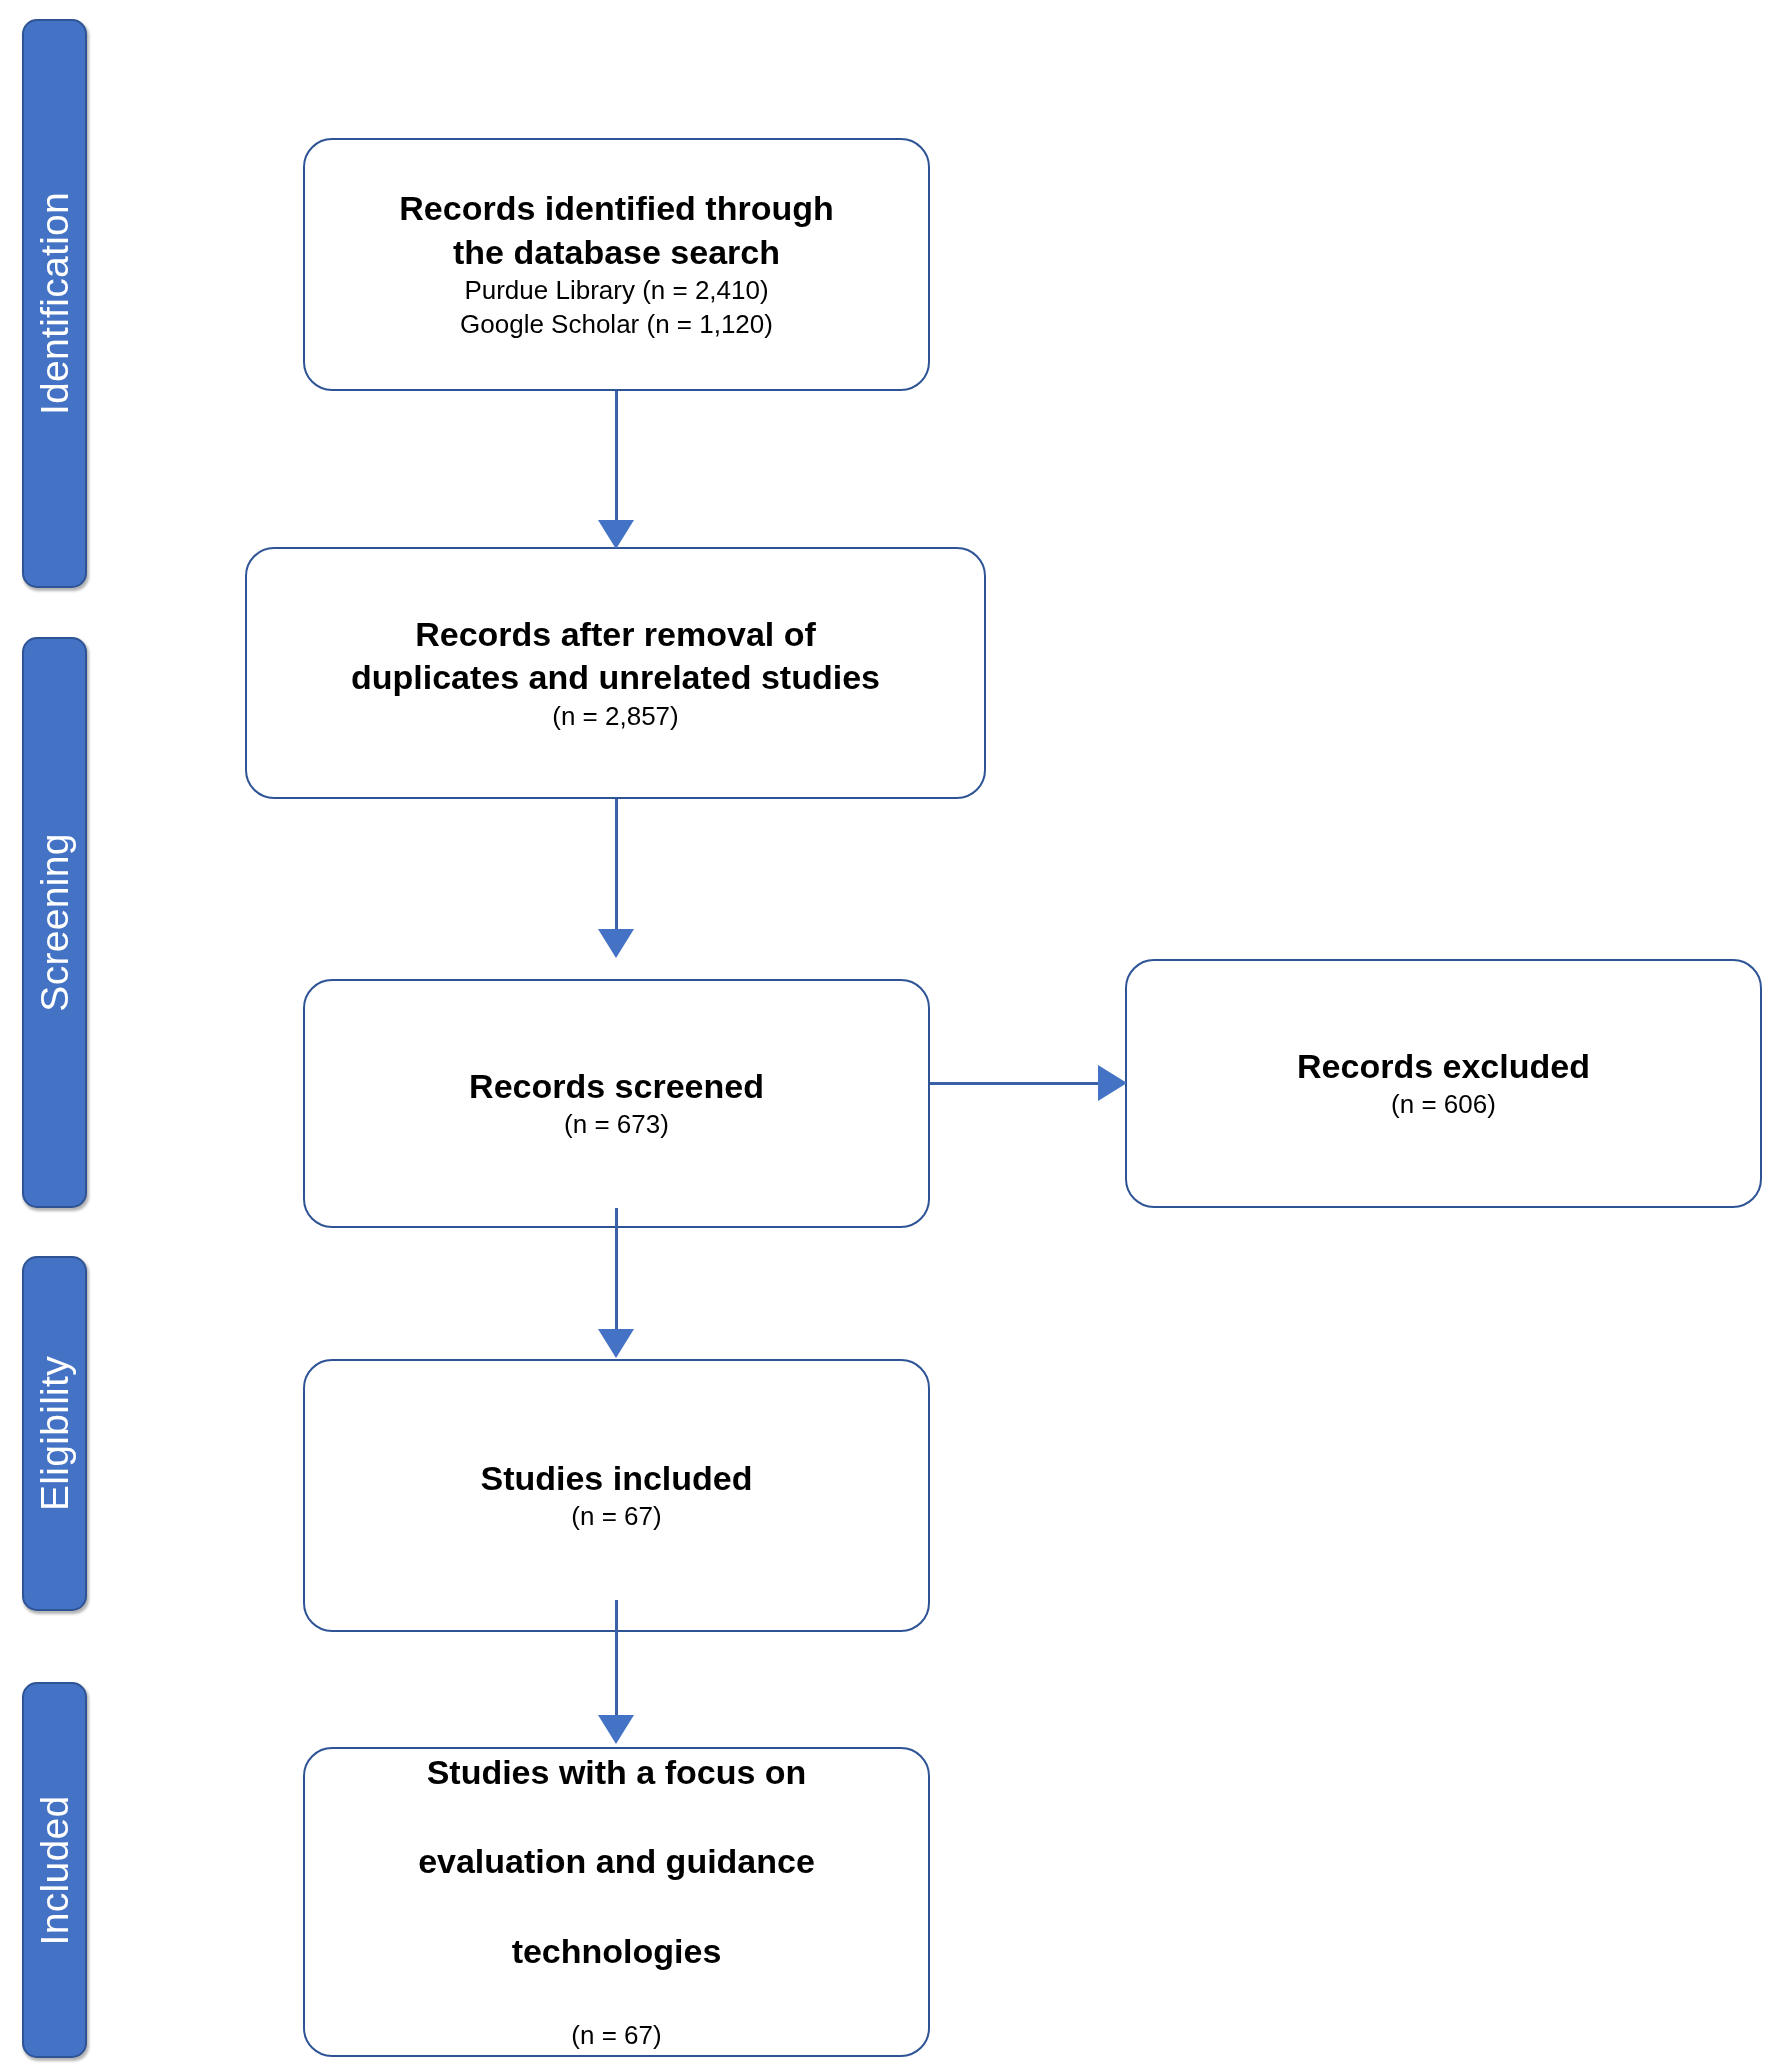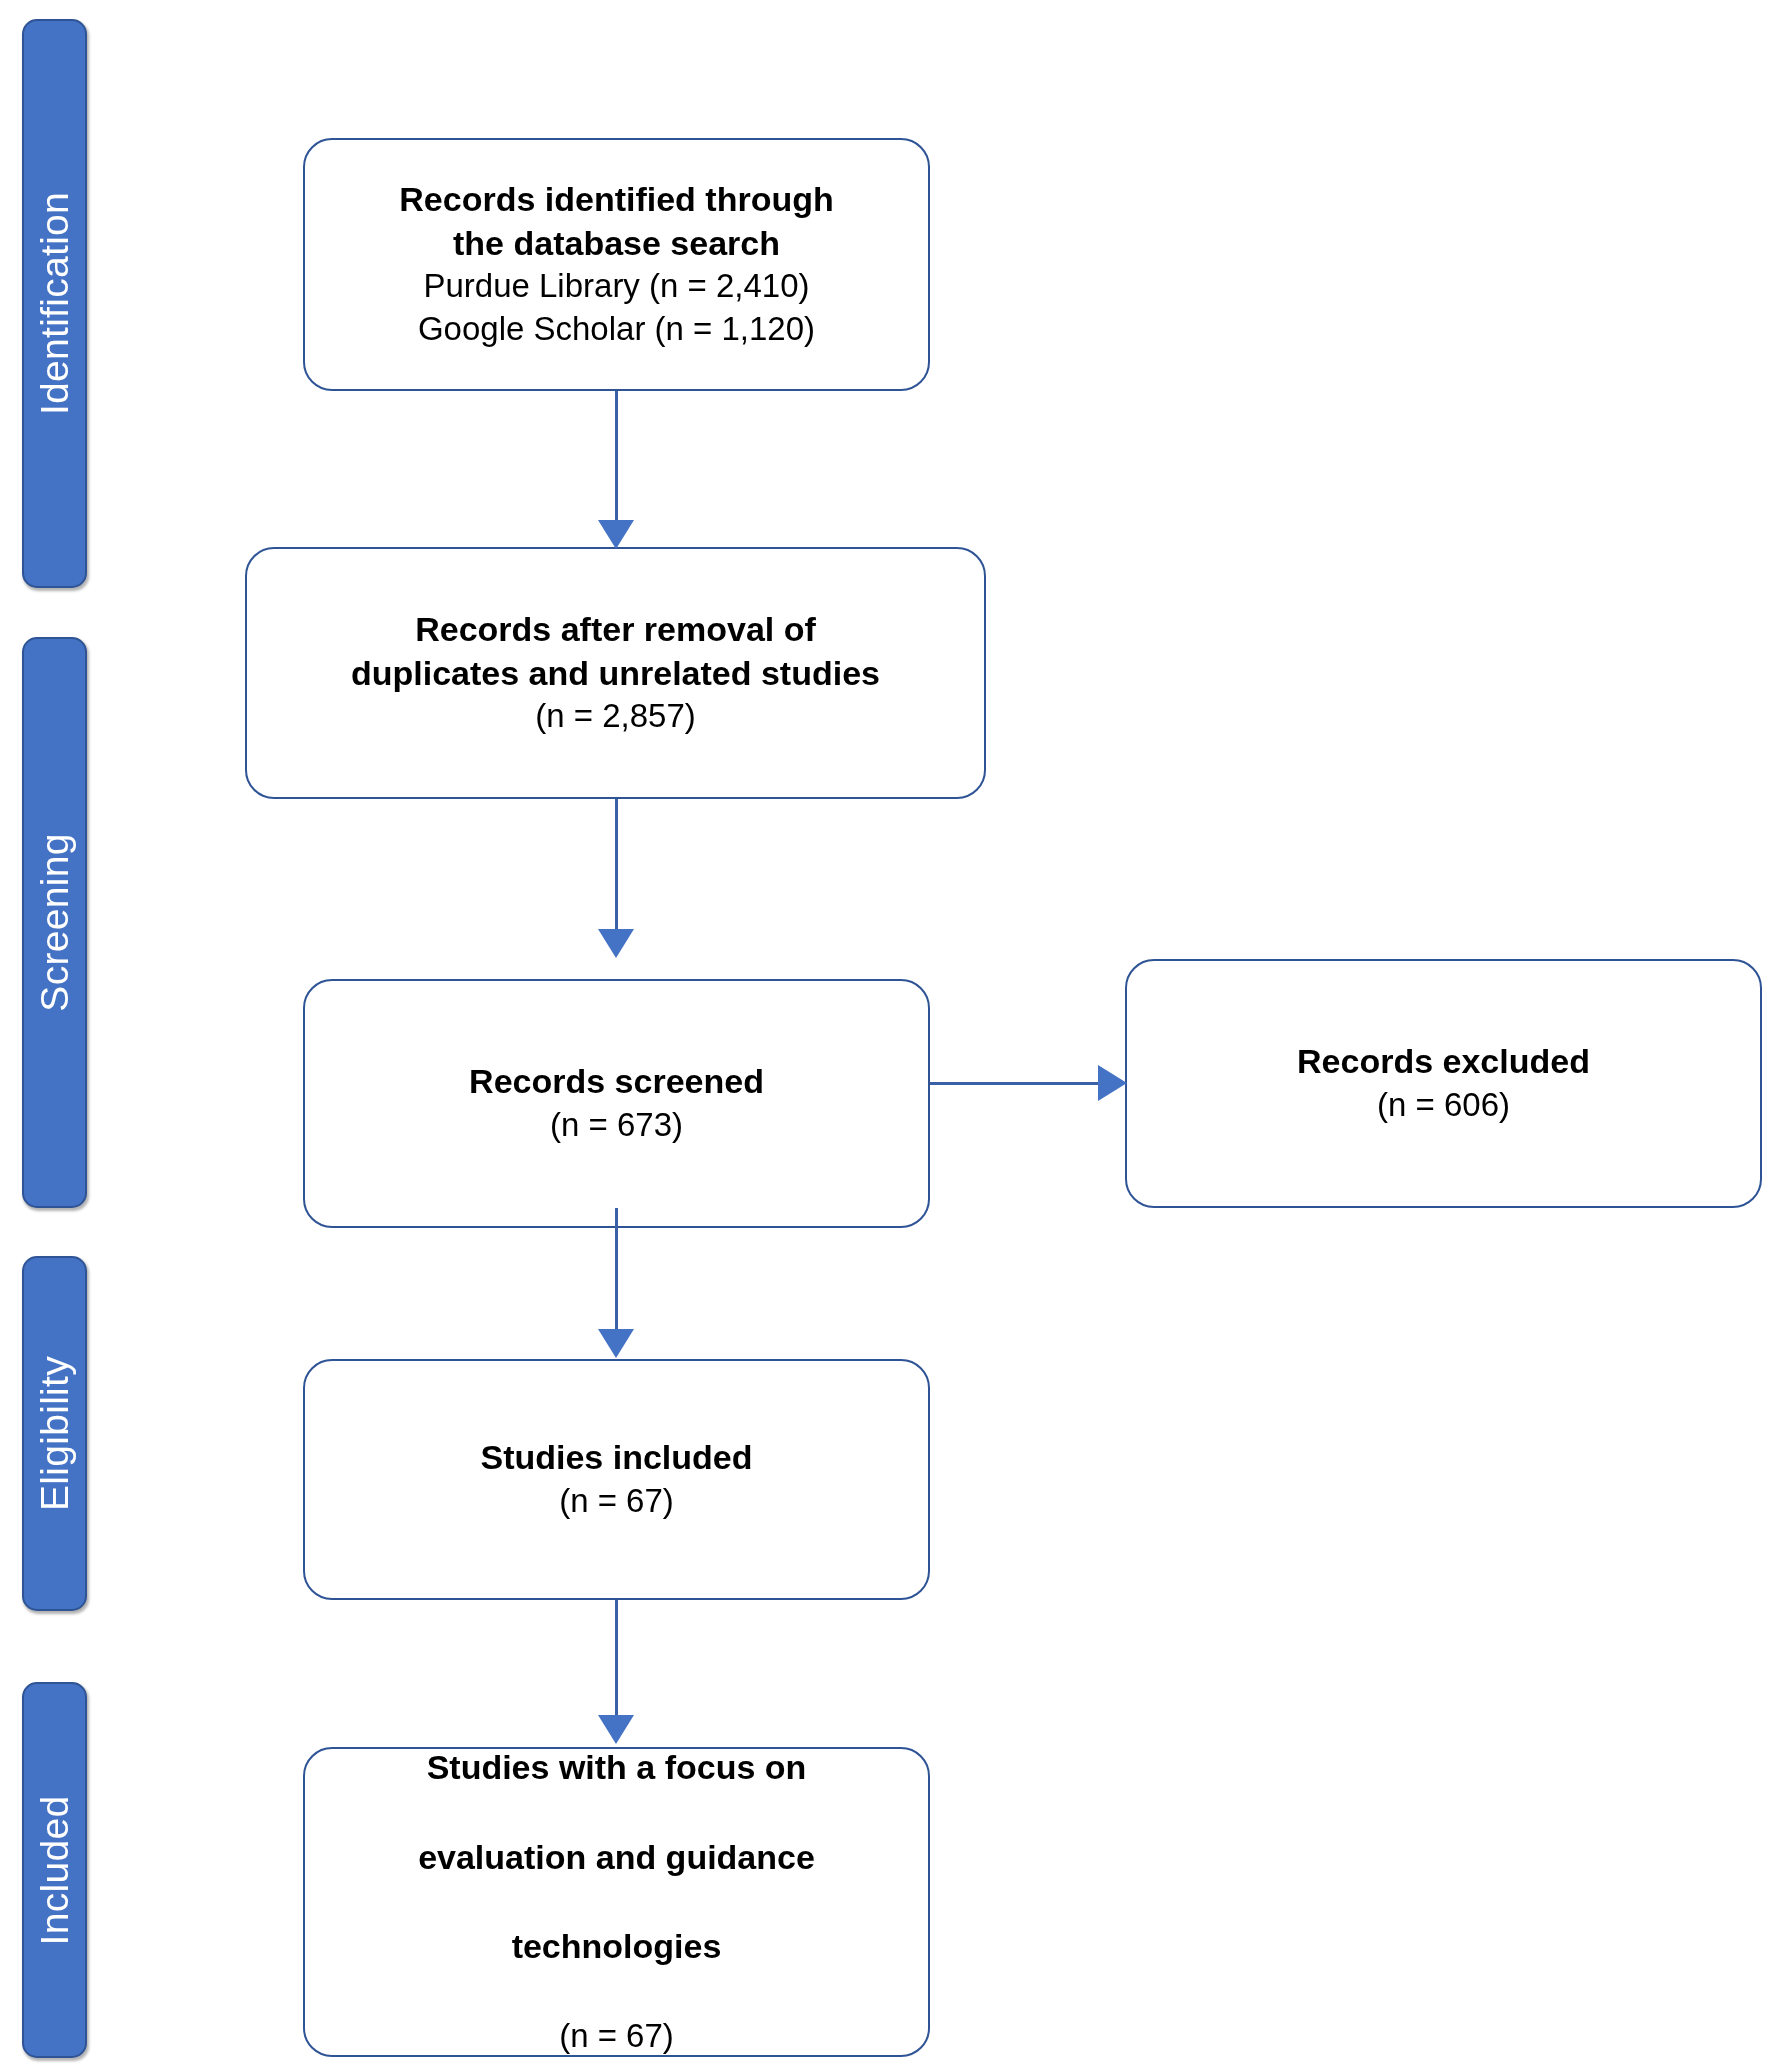--- a/index.html
+++ b/index.html
@@ -65,32 +65,32 @@
     padding: 7px 18px;
   }
   .flow-box .line-bold {
     font-size: 34px;
     font-weight: bold;
     color: #000000;
     line-height: 1.28;
     white-space: nowrap;
   }
   .flow-box .line-normal {
-    font-size: 33px;
+    font-size: 26px;
     font-weight: normal;
     color: #000000;
     line-height: 1.30;
     white-space: nowrap;
   }
 
   #box-identified { left: 303px;  top: 138px;  width: 627px;  height: 253px; }
   #box-deduped    { left: 245px;  top: 547px;  width: 741px; height: 252px; }
   #box-screened   { left: 303px;  top: 959px; width: 627px;  height: 249px; margin-top: 20px; }
   #box-excluded   { left: 1125px; top: 959px; width: 637px;  height: 249px; }
-  #box-included   { left: 303px;  top: 1359px; width: 627px;  height: 241px; }
+  #box-included   { left: 303px;  top: 1359px; width: 627px;  height: 273px; }
   #box-focus      { left: 303px;  top: 1747px; width: 627px;  height: 310px; gap: 46px; }
   .conn-line-v {
     position: absolute;
     width: 2.8px;
     background: #3A61A8;
     left: 0;
     top: 0;
   }
   .arrowhead-down {
     position: absolute;

